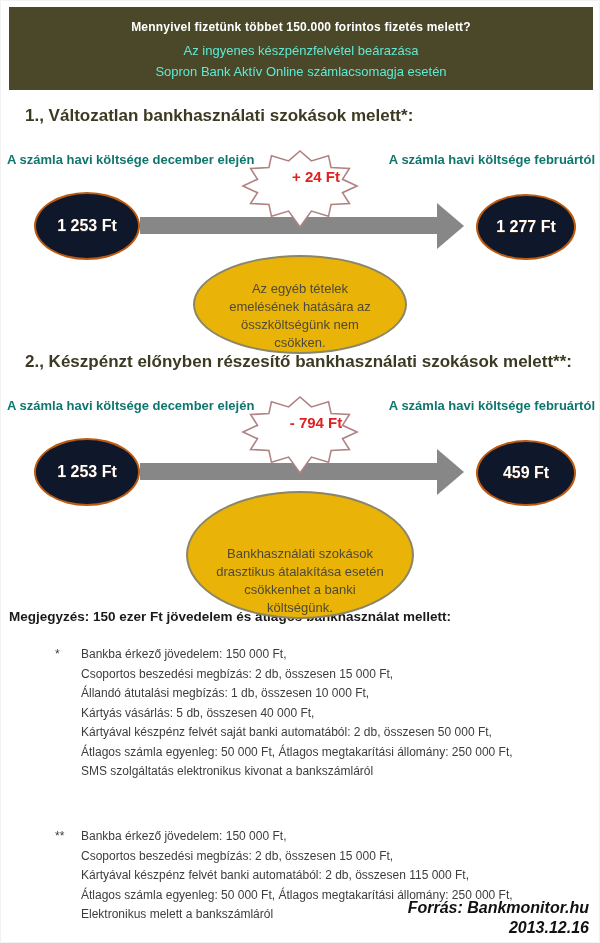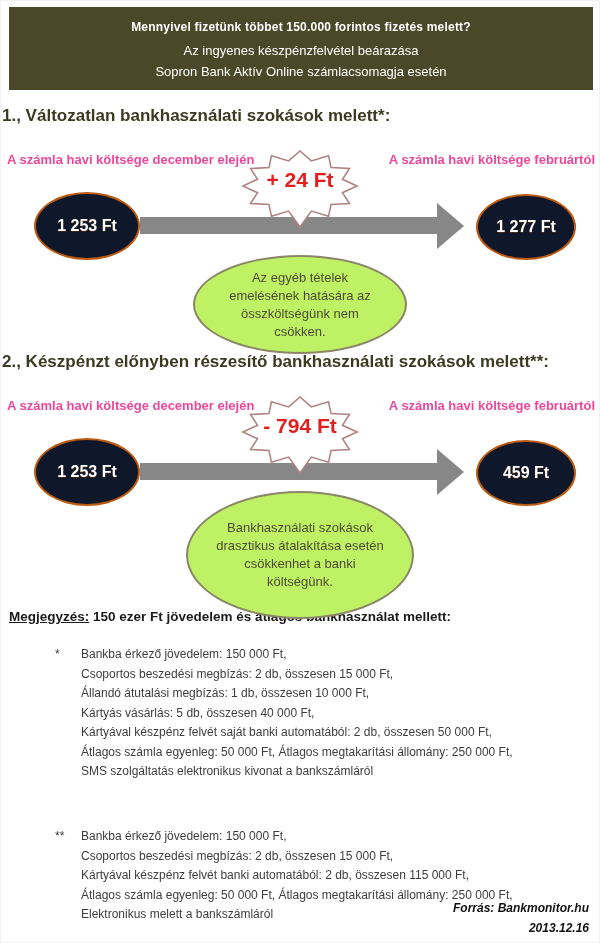--- a/index.html
+++ b/index.html
@@ -2,64 +2,64 @@
 <html><head>
 <meta charset="utf-8">
 <style>
   html,body{margin:0;padding:0;background:#fff;}
   body{width:600px;height:943px;position:relative;font-family:"Liberation Sans",sans-serif;overflow:hidden;}
   .page{position:absolute;inset:0;background:#fff;border:1px solid #f2f2f2;}
 
   
   .masthead{position:absolute;left:8px;top:6px;width:584px;height:83px;background:#4a4828;text-align:center;}
   .masthead h1{margin:11px 10px 4px;font-size:12px;line-height:18px;font-weight:bold;color:#ffffff;letter-spacing:.2px;}
-  .masthead .sub{font-size:13px;line-height:21px;color:#ffffff;}
+  .masthead .sub{font-size:13px;line-height:21px;color:#5eead4;}
 
   
   .scenario{position:absolute;left:0;width:600px;}
   .s1{top:104px;height:250px;}
   .s2{top:350px;height:272px;}
-  .scenario h2{margin:0;padding-left:1px;font-size:17px;line-height:22px;font-weight:bold;color:#3c3a22;}
-  .col-label{position:absolute;top:47px;font-size:13px;font-weight:bold;color:#ec4899;white-space:nowrap;}
+  .scenario h2{margin:0;padding-left:24px;font-size:17px;line-height:22px;font-weight:bold;color:#3c3a22;}
+  .col-label{position:absolute;top:47px;font-size:13px;font-weight:bold;color:#0f766e;white-space:nowrap;}
   .col-label.left{left:6px;}
   .col-label.right{right:6px;}
 
   .pill{position:absolute;display:flex;align-items:center;justify-content:center;
         background:#0f172a;border:2px solid #bc5a10;border-radius:50%;
         color:#fff;font-weight:bold;font-size:16px;text-shadow:0 1px 1px rgba(120,60,0,.5);}
   .pill.start{left:33px;top:87px;width:102px;height:64px;}
   .pill.end{left:475px;top:89px;width:96px;height:62px;}
 
   .arrow-rect{position:absolute;left:139px;top:112px;width:298px;height:17px;background:#878787;}
   .arrow-head{position:absolute;left:436px;top:98px;width:0;height:0;
               border-left:27px solid #878787;border-top:23px solid transparent;border-bottom:23px solid transparent;}
 
   .badge{position:absolute;left:238px;top:43px;width:122px;height:82px;z-index:3;}
   .badge svg{position:absolute;left:0;top:0;}
-  .badge-text{position:absolute;left:0;top:20px;width:122px;text-align:center;
-              font-size:21px;font-weight:bold;color:#e01f1f;}
+  .badge-text{position:absolute;left:16px;top:20px;width:122px;text-align:center;
+              font-size:15px;font-weight:bold;color:#e01f1f;}
 
-  .note-ellipse{position:absolute;display:flex;align-items:center;justify-content:center;
-                background:#bef264;border:2px solid #8b8668;border-radius:50%;
+  .note-ellipse{position:absolute;display:flex;align-items:flex-end;justify-content:center;
+                background:#eab308;border:2px solid #8b8668;border-radius:50%;
                 color:#4e4a36;font-size:13px;line-height:18px;text-align:center;z-index:2;}
   .s1 .note-ellipse{left:192px;top:150px;width:214px;height:99px;padding:0 24px;box-sizing:border-box;}
   .s2 .note-ellipse{left:185px;top:140px;width:228px;height:128px;padding:0 26px;box-sizing:border-box;}
 
   
   .footnote{position:absolute;left:8px;top:608px;width:584px;font-size:13px;color:#1a1a1a;}
   .fn-head{font-weight:bold;font-size:13.5px;}
-  .fn-head .u{text-decoration:underline;}
+  .fn-head .u{}
   .fn-list{position:absolute;left:46px;display:flex;}
   .fn-list.l1{top:36px;}
   .fn-list.l2{top:218px;}
   .fn-marker{width:26px;font-size:12px;color:#3d3d3d;line-height:19.5px;}
   .fn-items{font-size:12px;color:#3d3d3d;}
   .fn-items div{line-height:19.5px;white-space:nowrap;}
 
-  .footer{position:absolute;right:10px;top:897px;text-align:right;font-size:12px;font-weight:bold;font-style:italic;color:#111;}
+  .footer{position:absolute;right:10px;top:897px;text-align:right;font-size:16px;font-weight:bold;font-style:italic;color:#111;}
   .footer div{line-height:20px;}
 </style>
 </head>
 <body>
 
 <div class="page">
 
   <header class="masthead">
     <h1>Mennyivel fizetünk többet 150.000 forintos fizetés melett?</h1>
     <div class="sub">Az ingyenes készpénzfelvétel beárazása</div>

